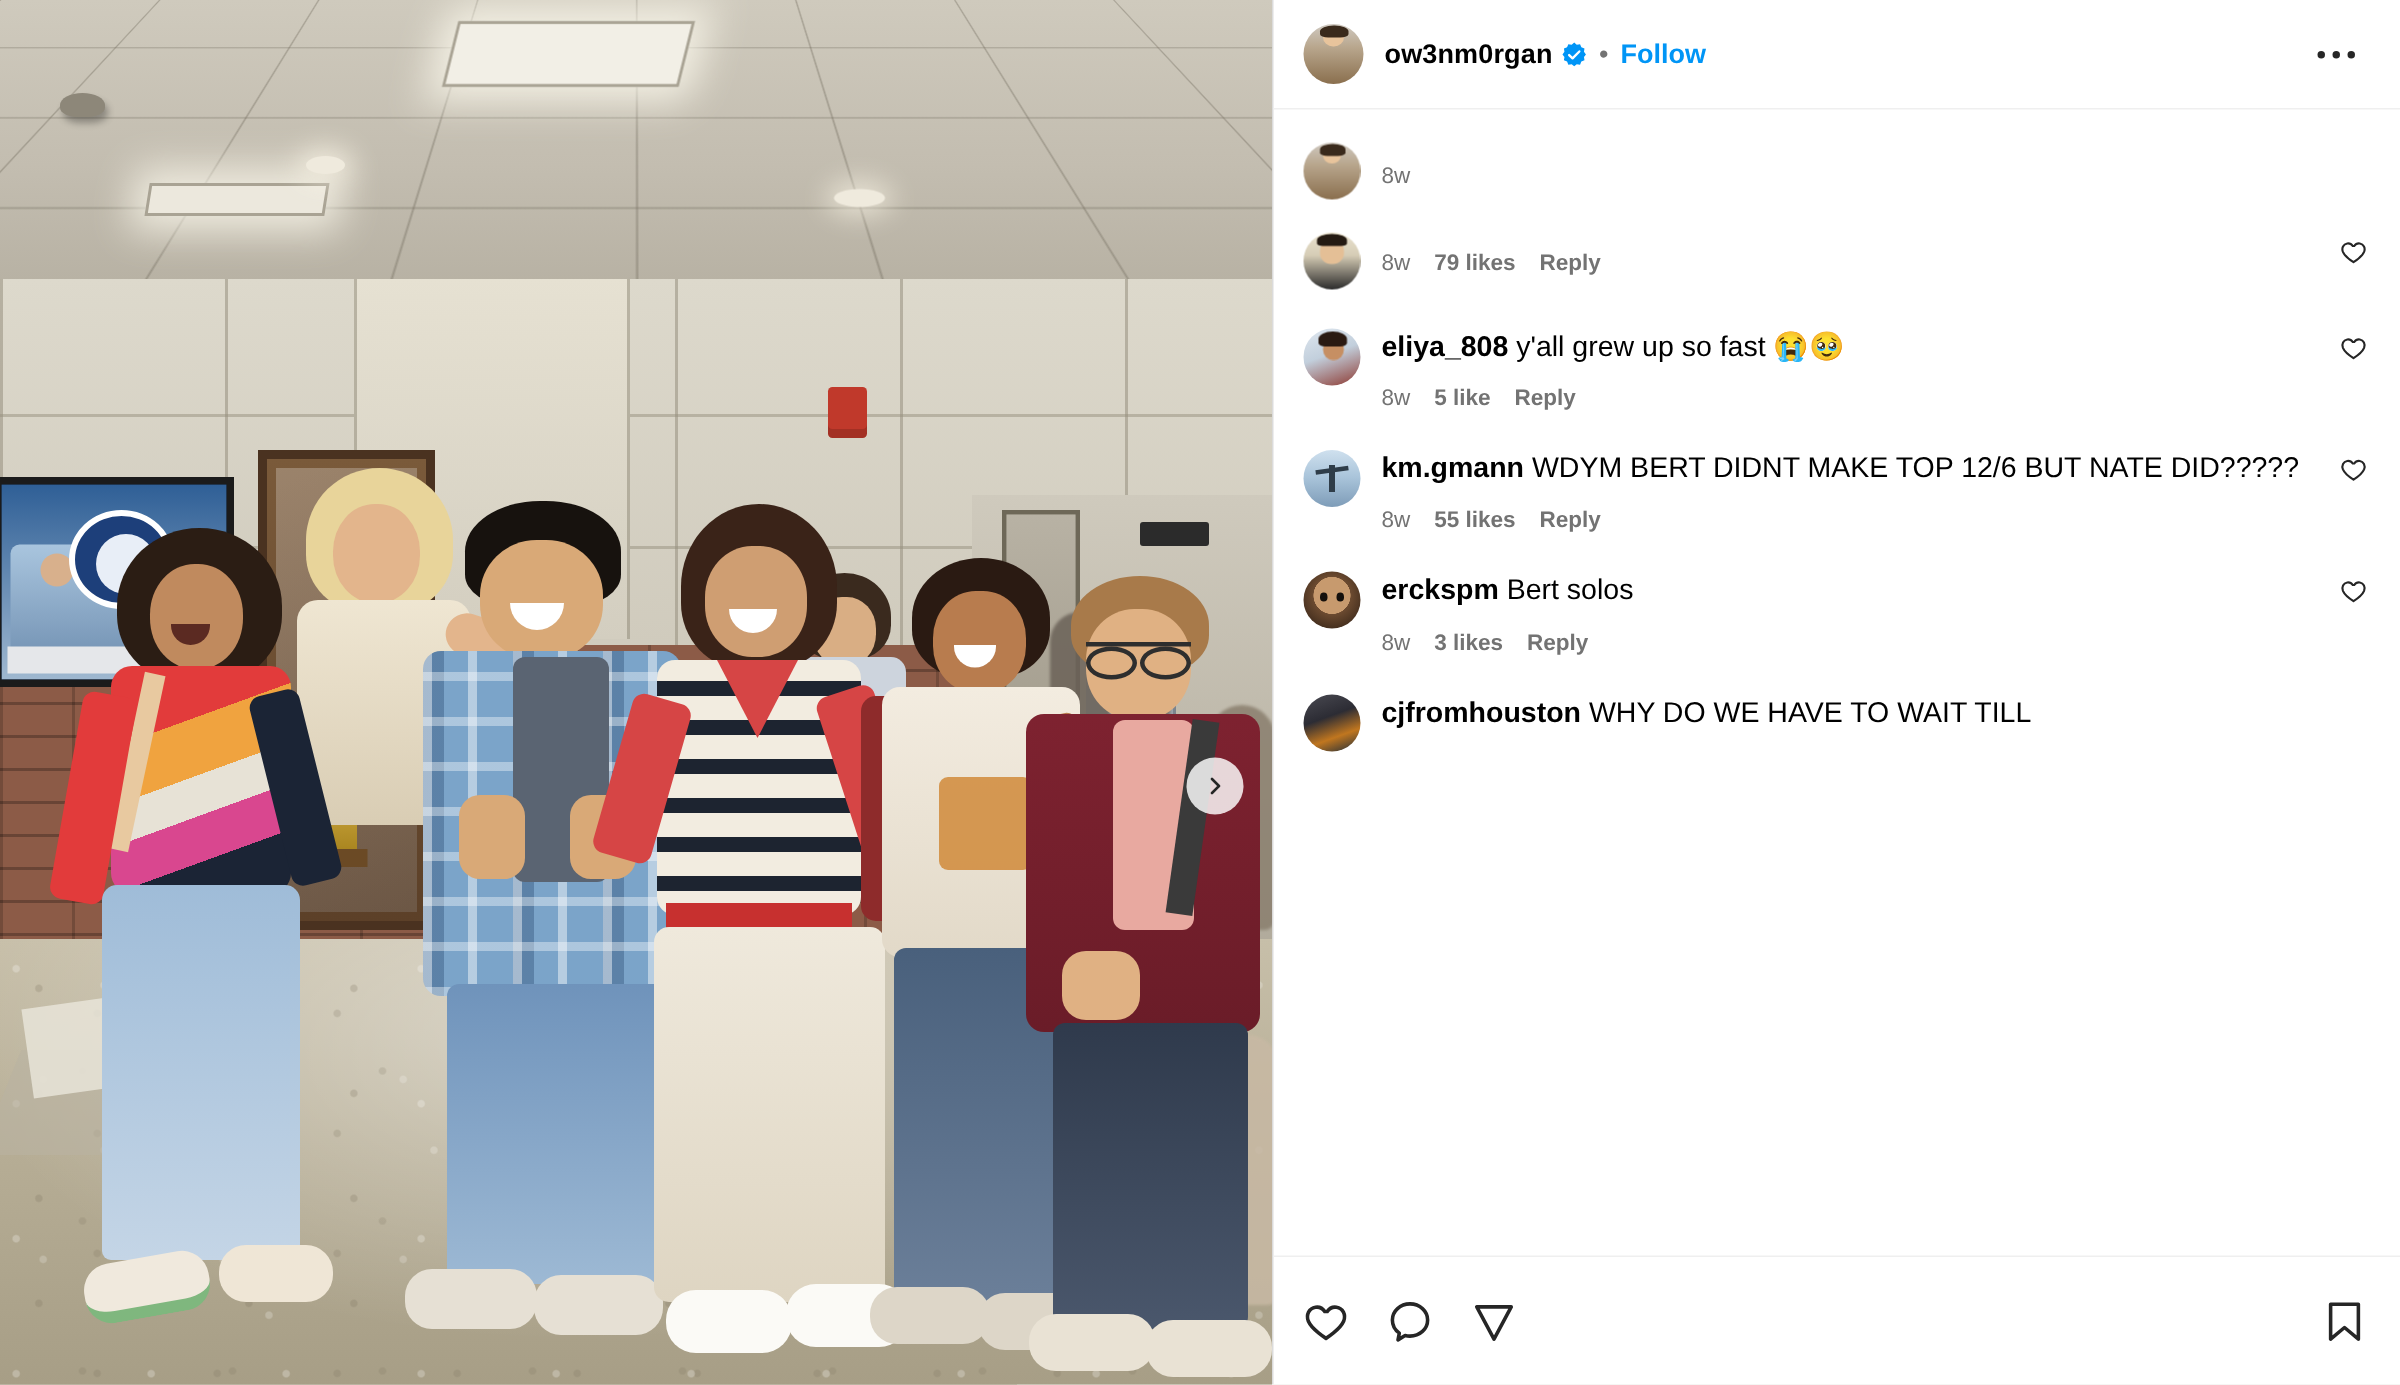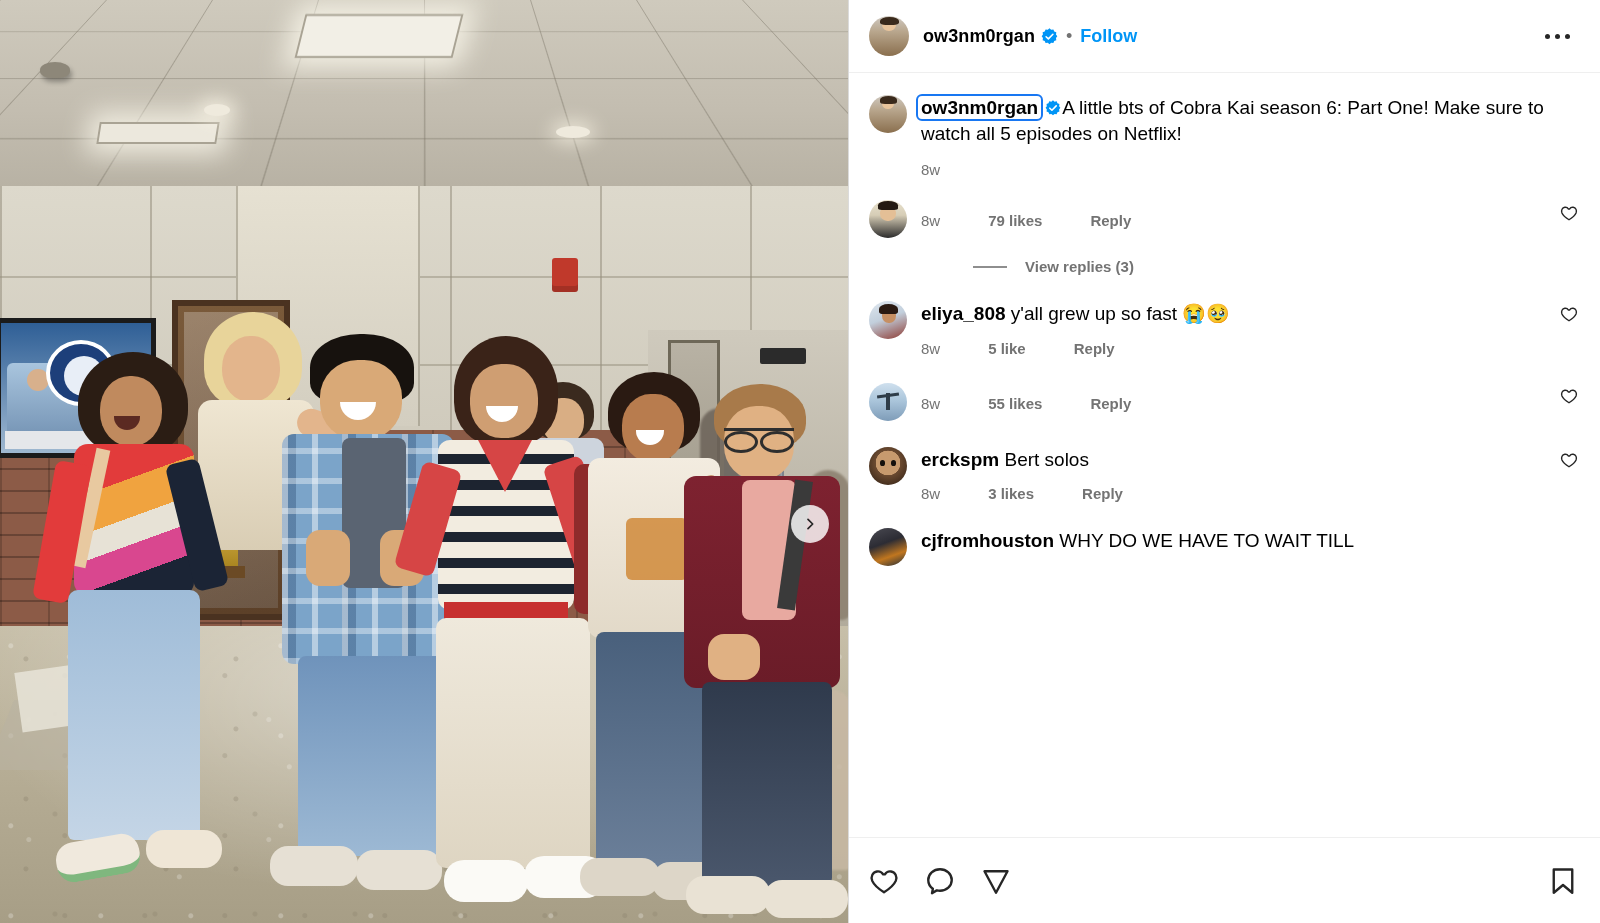--- a/index.html
+++ b/index.html
@@ -274,21 +274,21 @@
   .cmt-user {
     font-weight:bold; color:#000; cursor:pointer;
   }
   .cmt-user.focused {
     outline:2.5px solid #1877f2; border-radius:4px; padding:1px 3px; margin-left:-3px;
   }
   .vbadge { display:inline-block; vertical-align:-2px; width:16px; height:16px; margin-left:4px; margin-right:1px;}
   .hashtags { font-size:19px; color:#00376b; margin-top:20px; cursor:pointer; }
   .meta { display:flex; align-items:center; gap:16px; margin-top:12px; }
   .meta span { font-size:15px; color:#737373; }
-  .meta .b { font-weight:bold; color:#737373; cursor:pointer;margin-left:32px; }
+  .meta .b { font-weight:bold; color:#737373; cursor:pointer; }
   .time-only { font-size:15px; color:#737373; margin-top:14px; }
   .heart-sm { margin-left:14px; flex:0 0 auto; padding-top:4px; cursor:pointer; }
   .replies { display:flex; align-items:center; gap:18px; margin:-6px 0 26px 104px; cursor:pointer; }
   .replies .line { width:34px; height:1.5px; background:#8e8e8e; display:block; }
   .replies span { font-size:15px; font-weight:bold; color:#737373; }
 
   
   .sb-actions {
     flex:0 0 86px; height:86px; border-top:1px solid #efefef;
     display:flex; align-items:center; padding:0 22px 0 20px; gap:26px;
@@ -451,46 +451,38 @@
         <i></i>
         <i></i>
       </div>
     </div>
 
     <div class="sb-body">
 
       <div class="cmt caption">
         <div class="avatar av-c av-morgan"></div>
         <div class="cmt-main">
-          <div class="cmt-text"><span class="cmt-user focused">ow3nm0rgan</span><svg class="vbadge" viewBox="0 0 24 24">
-              <path fill="#0095f6" d="M12 .8l2.6 2.2 3.4-.5 1.3 3.2 3.2 1.3-.5 3.4L24 13l-2 2.6.5 3.4-3.2 1.3-1.3 3.2-3.4-.5L12 25.2 9.4 23l-3.4.5-1.3-3.2-3.2-1.3.5-3.4L0 13l2-2.6L1.5 7l3.2-1.3L6 2.5l3.4.5z" transform="scale(.92) translate(1 -.3)"></path>
-              <polyline points="7.2,12.3 10.4,15.4 16.8,8.9" fill="none" stroke="#fff" stroke-width="2.4" stroke-linecap="round" stroke-linejoin="round"></polyline>
-            </svg><span>A little bts of Cobra Kai season 6: Part One! Make sure to watch all 5 episodes on Netflix!</span></div>
           <div class="time-only">8w</div>
         </div>
       </div>
 
       <div class="cmt">
         <div class="avatar av-c av-aedin"></div>
         <div class="cmt-main">
           <div class="meta">
             <span>8w</span>
             <span class="b">79 likes</span>
             <span class="b">Reply</span>
           </div>
         </div>
         <div class="heart-sm">
           <svg width="18" height="18" viewBox="0 0 24 24">
             <path d="M12 21s-7.5-4.7-9.4-9.1C1.2 8.4 3 4.9 6.4 4.4c2-.3 3.9.7 4.9 2.3h1.4c1-1.6 2.9-2.6 4.9-2.3 3.4.5 5.2 4 3.8 7.5C19.5 16.3 12 21 12 21z" fill="none" stroke="#262626" stroke-width="1.9" stroke-linejoin="round"></path>
           </svg>
         </div>
-      </div>
-      <div class="replies">
-        <span class="line"></span>
-        <span>View replies (3)</span>
       </div>
 
       <div class="cmt">
         <div class="avatar av-c av-eliya"></div>
         <div class="cmt-main">
           <div class="cmt-text"><span class="cmt-user">eliya_808</span> <span>y'all grew up so fast 😭🥹</span></div>
           <div class="meta">
             <span>8w</span>
             <span class="b">5 like</span>
             <span class="b">Reply</span>
@@ -499,20 +491,21 @@
         <div class="heart-sm">
           <svg width="18" height="18" viewBox="0 0 24 24">
             <path d="M12 21s-7.5-4.7-9.4-9.1C1.2 8.4 3 4.9 6.4 4.4c2-.3 3.9.7 4.9 2.3h1.4c1-1.6 2.9-2.6 4.9-2.3 3.4.5 5.2 4 3.8 7.5C19.5 16.3 12 21 12 21z" fill="none" stroke="#262626" stroke-width="1.9" stroke-linejoin="round"></path>
           </svg>
         </div>
       </div>
 
       <div class="cmt">
         <div class="avatar av-c av-km"></div>
         <div class="cmt-main">
+          <div class="cmt-text"><span class="cmt-user">km.gmann</span> <span>WDYM BERT DIDNT MAKE TOP 12/6 BUT NATE DID?????</span></div>
           <div class="meta">
             <span>8w</span>
             <span class="b">55 likes</span>
             <span class="b">Reply</span>
           </div>
         </div>
         <div class="heart-sm">
           <svg width="18" height="18" viewBox="0 0 24 24">
             <path d="M12 21s-7.5-4.7-9.4-9.1C1.2 8.4 3 4.9 6.4 4.4c2-.3 3.9.7 4.9 2.3h1.4c1-1.6 2.9-2.6 4.9-2.3 3.4.5 5.2 4 3.8 7.5C19.5 16.3 12 21 12 21z" fill="none" stroke="#262626" stroke-width="1.9" stroke-linejoin="round"></path>
           </svg>

